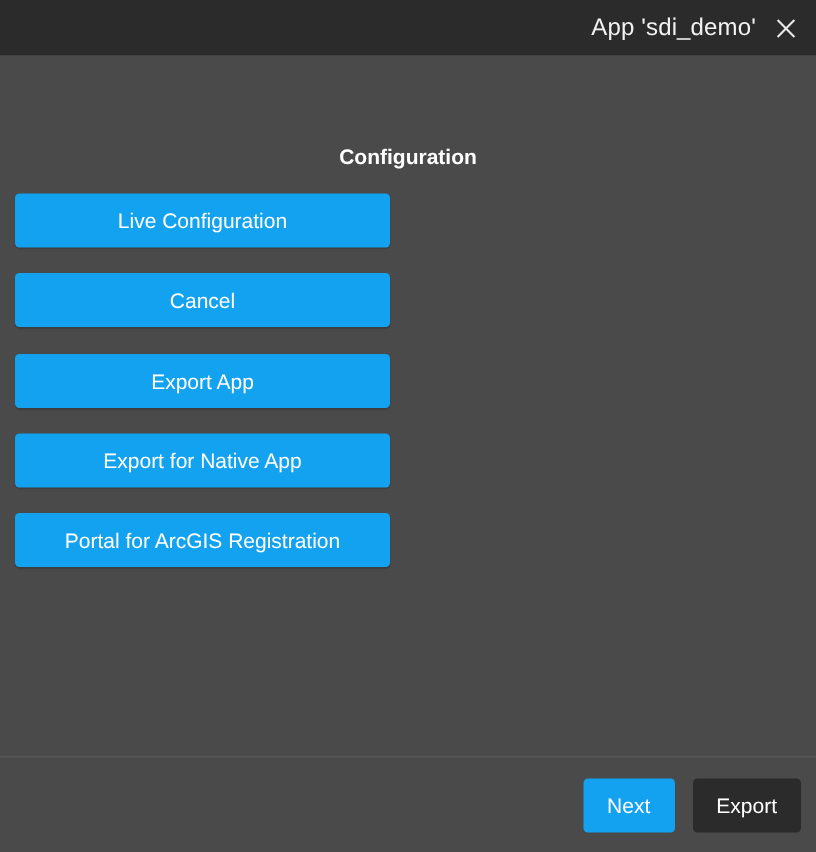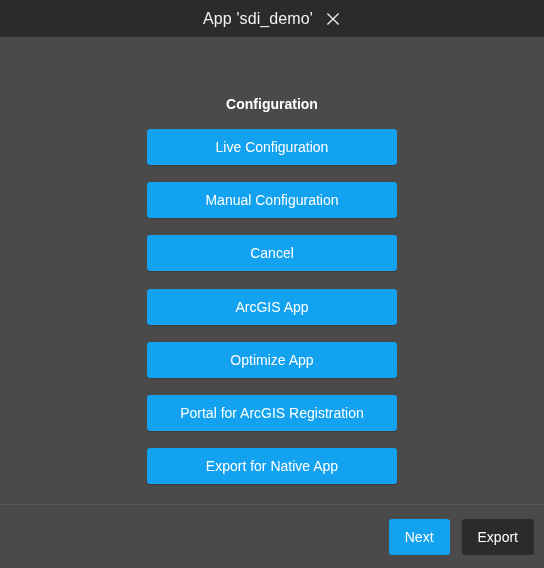--- a/index.html
+++ b/index.html
@@ -23,21 +23,21 @@
     background: #4a4a4a;
   }
 
   
   .titlebar {
     height: 37px;
     min-height: 37px;
     background: #2b2b2b;
     display: flex;
     align-items: center;
-    justify-content: center;
+    justify-content: flex-end;
     padding: 0 0 0 12px;
     box-sizing: border-box;
   }
   .titlebar-title {
     color: #f2f2f2;
     font-size: 16px;
     line-height: 1;
     letter-spacing: 0.1px;
     white-space: nowrap;
   }
@@ -68,21 +68,21 @@
     font-weight: bold;
     margin: 0;
     padding: 0;
     line-height: 1;
   }
   .heading-configuration { padding-top: 50px; }
   .heading-further { padding-top: 16px; }
 
   .btn-row {
     display: flex;
-    justify-content: center;
+    justify-content: flex-start;
     margin-top: 17px;
   }
   .btn-row:first-of-type { margin-top: 0; }
 
   .action-button {
     width: 250px;
     height: 36px;
     background: #13a2f0;
     color: #ffffff;
     border: none;
@@ -149,43 +149,37 @@
   </div>
 
   <div class="dialog-body">
 
     <div class="section-heading heading-configuration">Configuration</div>
 
     <div class="btn-row gap-after-heading">
       <button class="action-button">Live Configuration</button>
     </div>
 
-    <div class="btn-row">
-      <button class="action-button">Manual Configuration</button>
-    </div>
 
     <div class="btn-row">
       <button class="action-button">Cancel</button>
     </div>
 
 
     <div class="btn-row gap-after-heading">
-      <button class="action-button">ArcGIS App</button>
+      <button class="action-button">Export App</button>
     </div>
 
+
     <div class="btn-row">
-      <button class="action-button">Optimize App</button>
+      <button class="action-button">Export for Native App</button>
     </div>
 
     <div class="btn-row">
       <button class="action-button">Portal for ArcGIS Registration</button>
-    </div>
-
-    <div class="btn-row">
-      <button class="action-button">Export for Native App</button>
     </div>
 
   </div>
 
   <div class="dialog-footer">
     <button class="footer-button primary">Next</button>
     <button class="footer-button secondary">Export</button>
   </div>
 
 </div>

